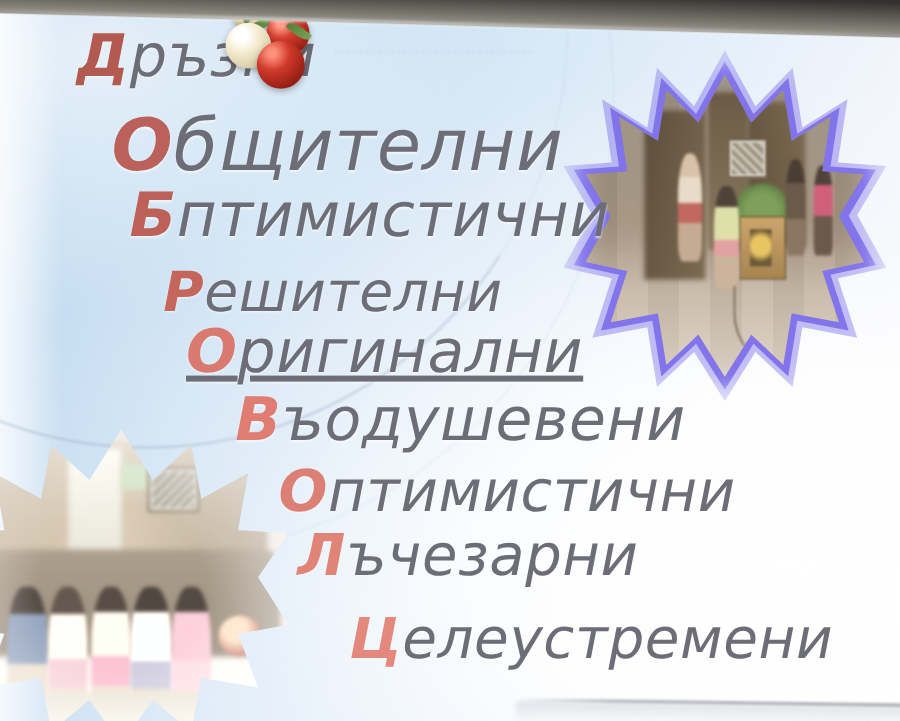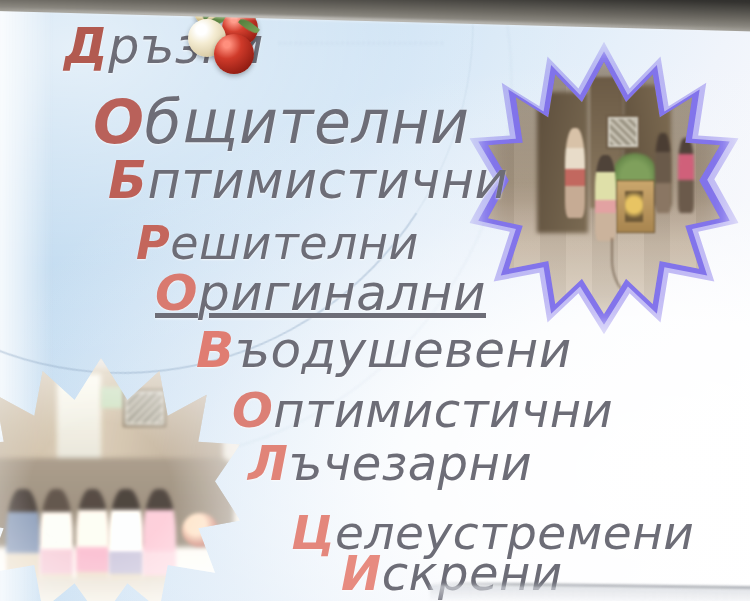--- a/index.html
+++ b/index.html
@@ -427,21 +427,20 @@
   <div id="acrostic">
       <div class="line" style="left: 64px; top: 18px; font-size: 49px;"><span class="initial" style="color: rgb(178, 90, 80);">Д</span><span>ръзки</span></div>
       <div class="line" style="left: 93px; top: 87px; font-size: 60px;"><span class="initial" style="color: rgb(185, 97, 90);">О</span><span>бщителни</span></div>
       <div class="line" style="left: 108px; top: 151px; font-size: 51px;"><span class="initial" style="color: rgb(189, 96, 87);">Б</span><span>птимистични</span></div>
       <div class="line" style="left: 136px; top: 198px; font-size: 46px; margin-top: 18px;"><span class="initial" style="color: rgb(196, 102, 92);">Р</span><span>ешителни</span></div>
       <div class="line" style="left: 155px; top: 264px; font-size: 50px; text-decoration: underline;"><span class="initial" style="color: rgb(217, 122, 112);">О</span><span>ригинални</span></div>
       <div class="line" style="left: 232px; top: 382px; font-size: 48px;"><span class="initial" style="color: rgb(220, 128, 118);">О</span><span>птимистични</span></div>
       <div class="line" style="left: 196px; top: 321px; font-size: 50px;"><span class="initial" style="color: rgb(224, 125, 114);">В</span><span>ъодушевени</span></div>
       <div class="line" style="left: 248px; top: 435px; font-size: 48px;"><span class="initial" style="color: rgb(225, 132, 120);">Л</span><span>ъчезарни</span></div>
       <div class="line" style="left: 291px; top: 505px; font-size: 47px;"><span class="initial" style="color: rgb(228, 135, 124);">Ц</span><span>елеустремени</span></div>
-      <div class="line" style="left: 341px; top: 545px; font-size: 48px;"><span class="initial" style="color: rgb(231, 139, 128);">И</span><span>скрени</span></div>
     </div>
 
   <div class="ornaments">
 
     <div class="orn-string" style="left:30px; top:-10px; height:46px;"></div>
     <div class="orn orn-red-top"></div>
     <div class="orn orn-gold"></div>
     <div class="orn-leaf leaf4"></div>
     <div class="orn-leaf leaf2"></div>
     <div class="orn-leaf leaf1"></div>

